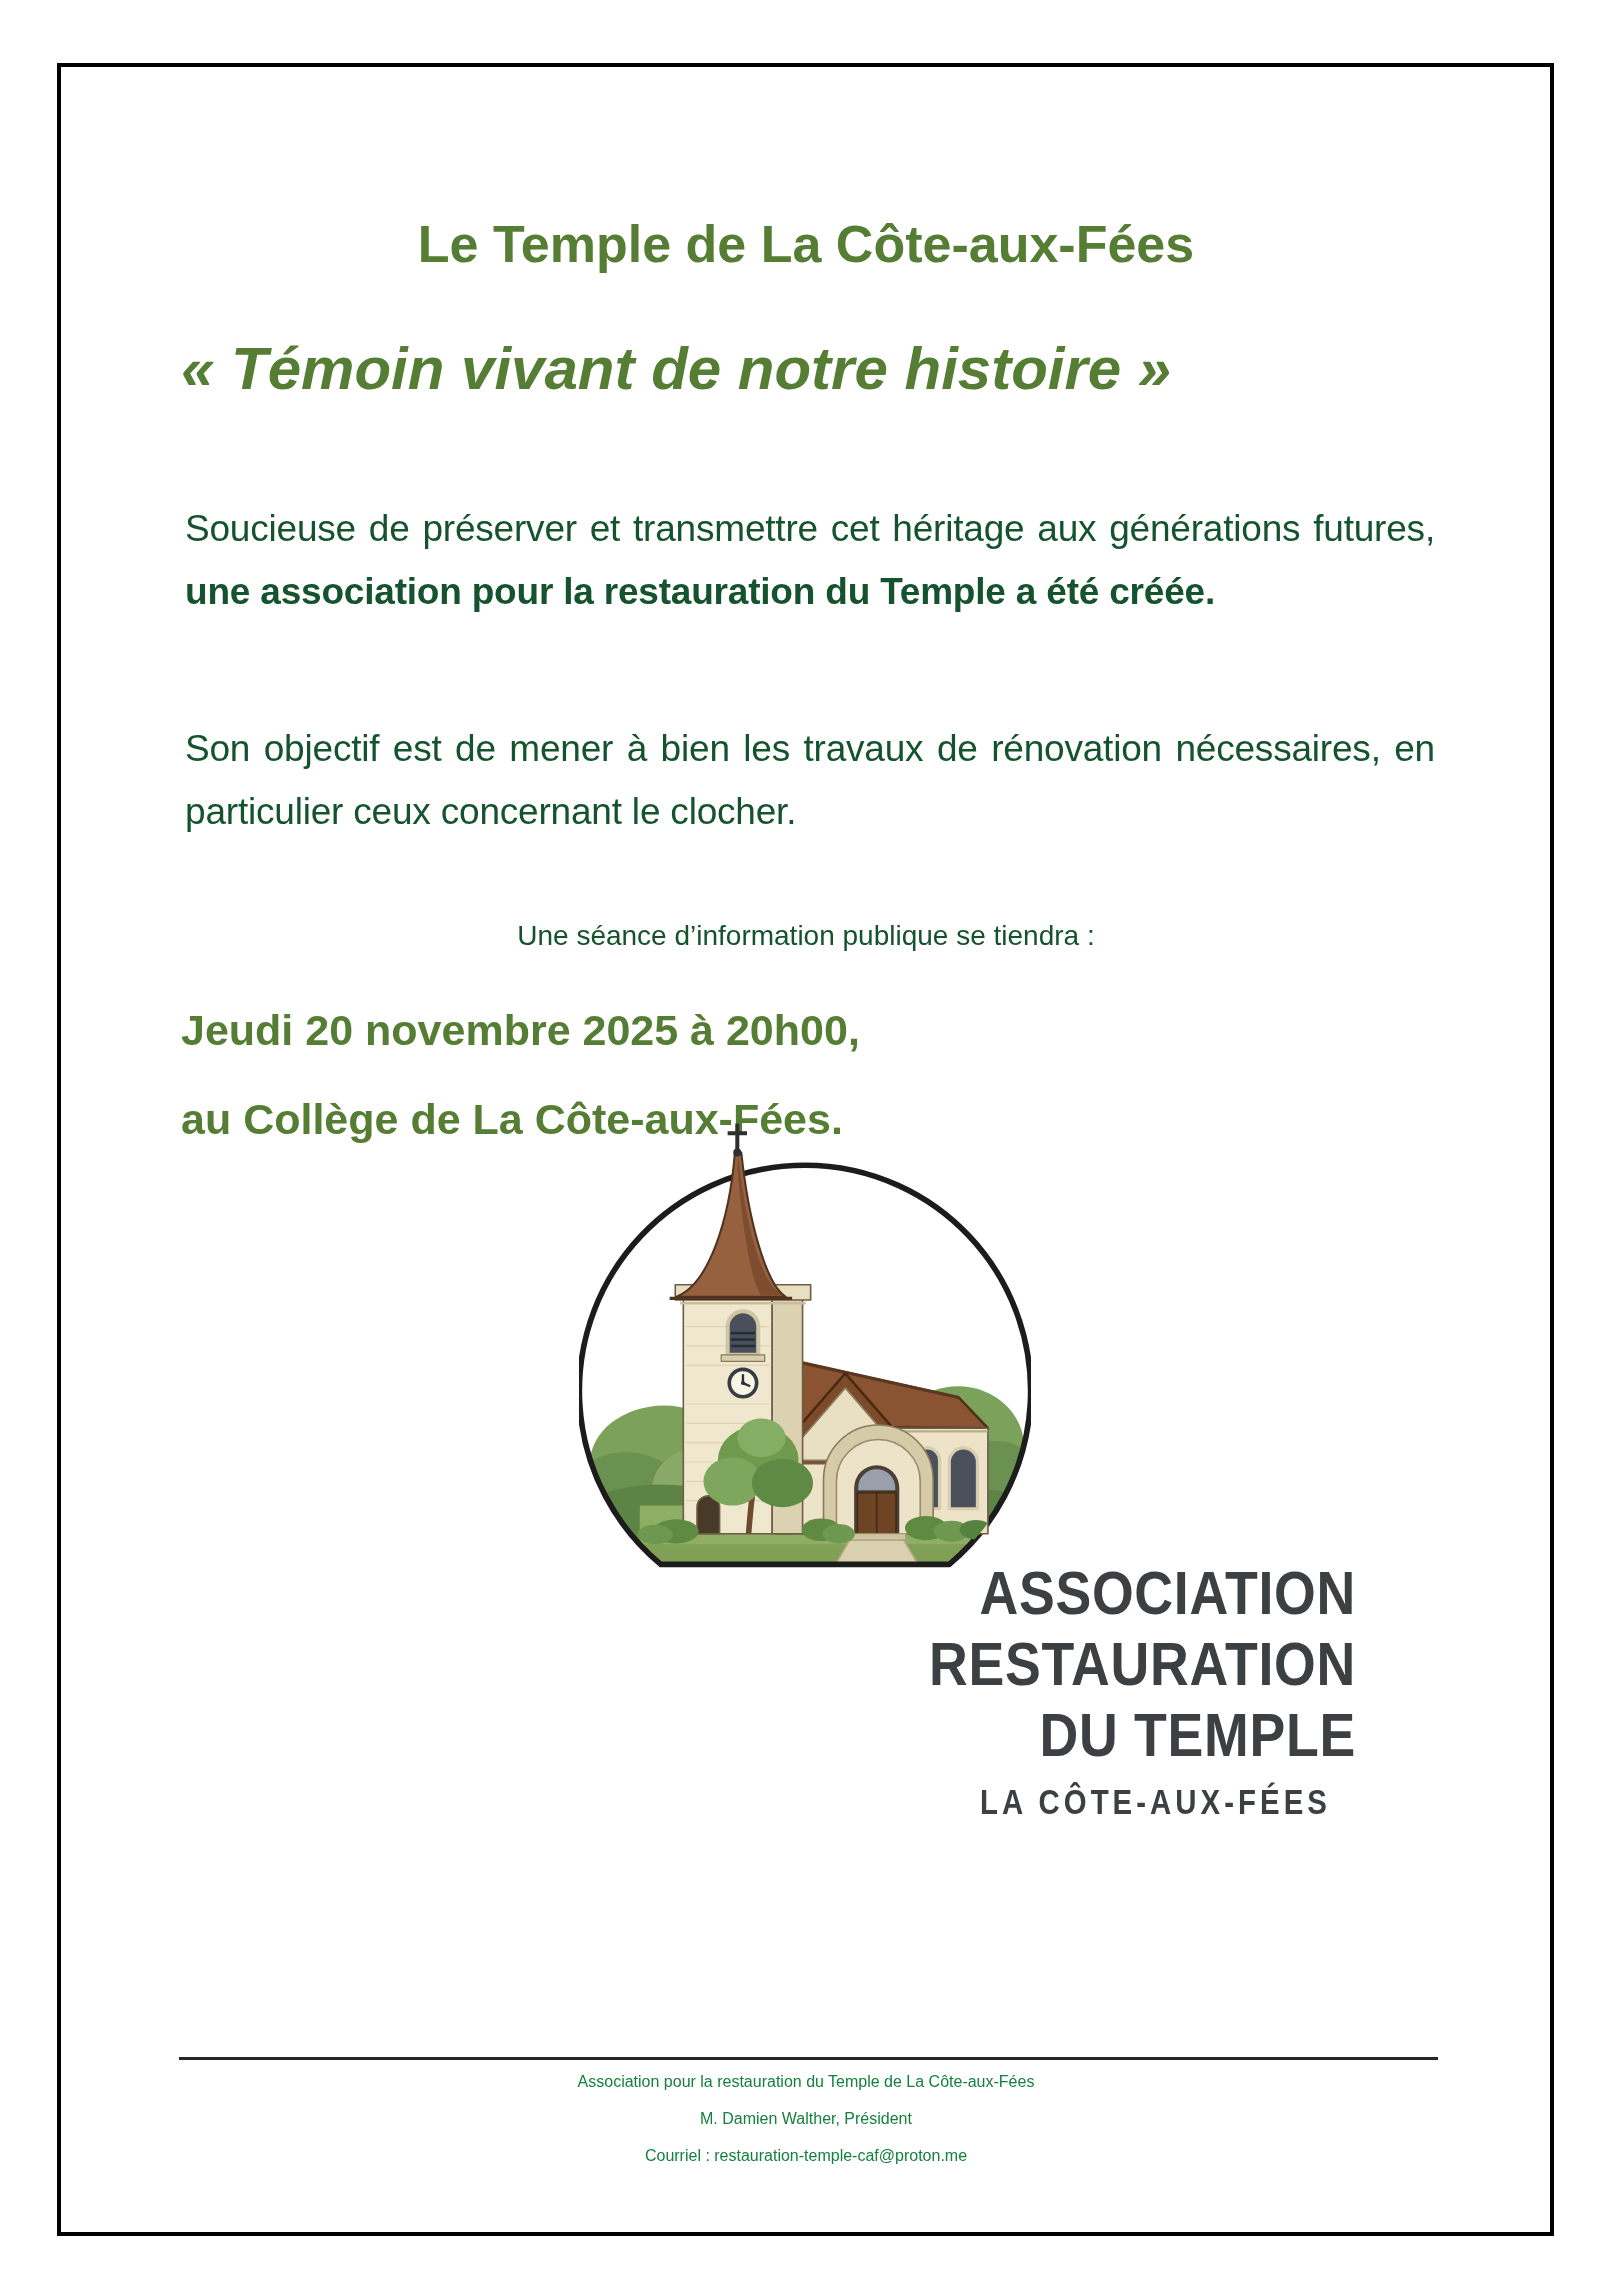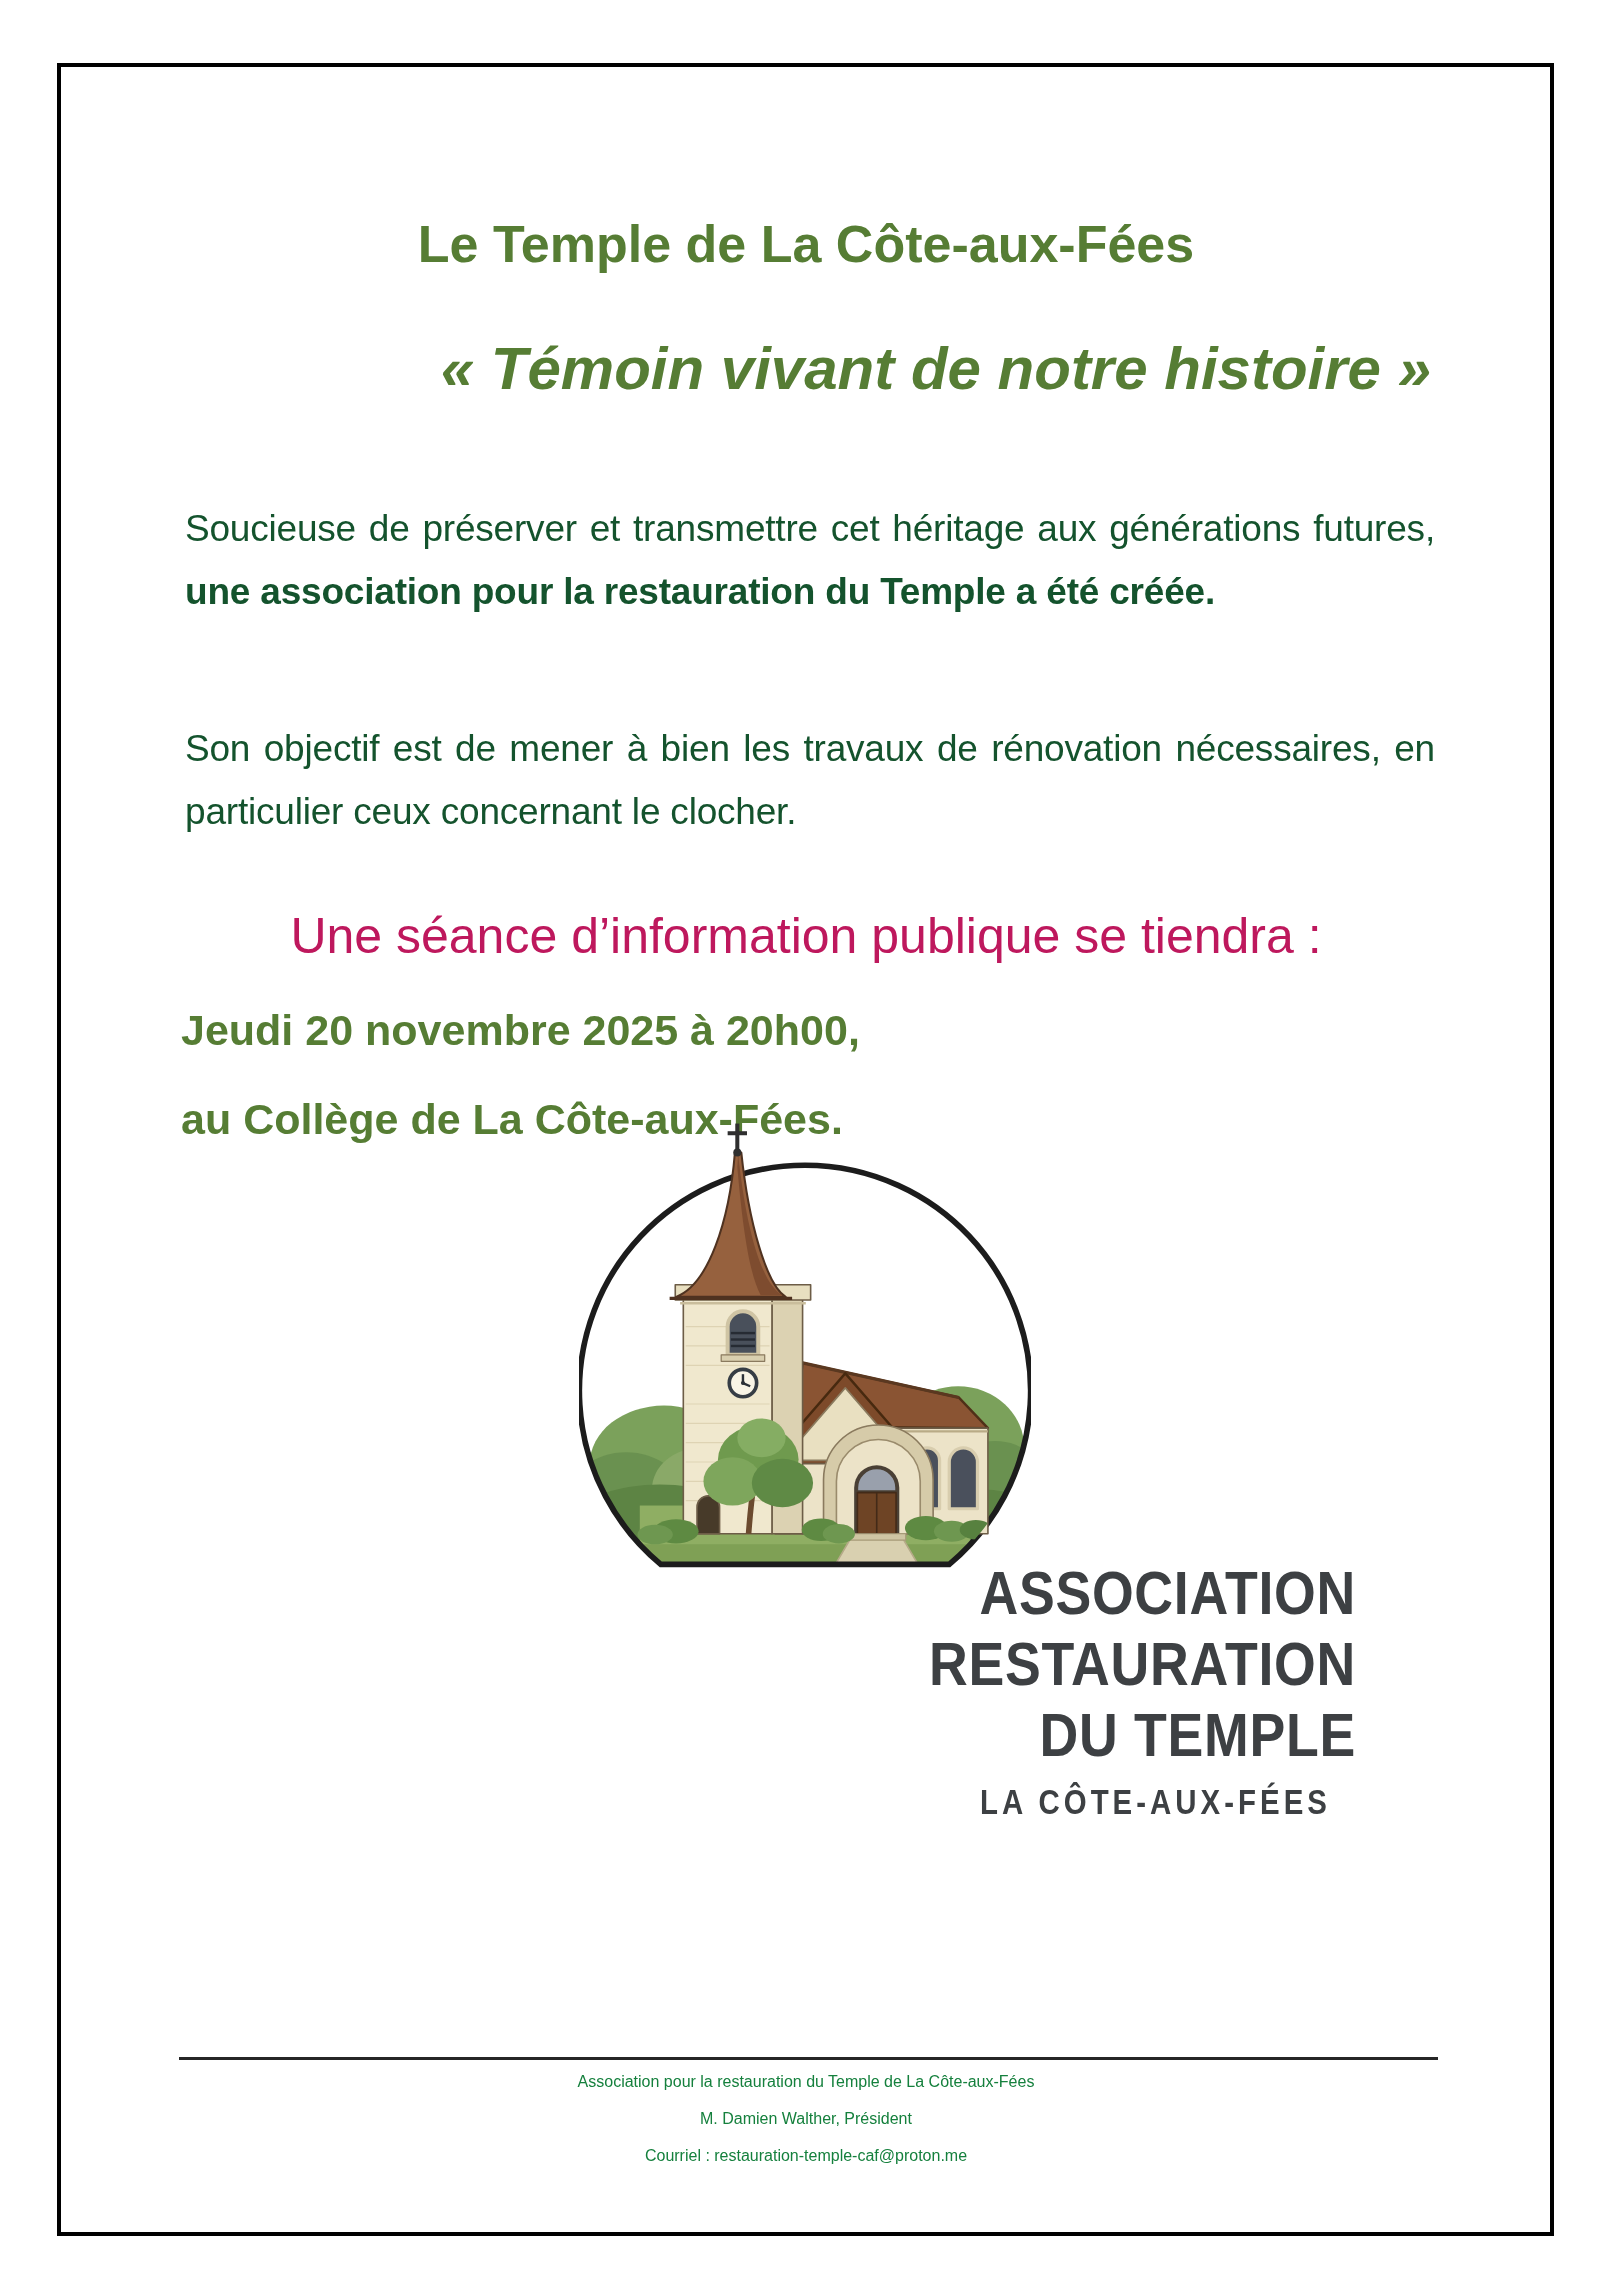--- a/index.html
+++ b/index.html
@@ -1,25 +1,25 @@
 <!DOCTYPE html>
 <html style="font-size:13px"><head>
 <meta charset="utf-8">
 <title>Flyer</title>
 <style>
   html,body{margin:0;padding:0;background:#ffffff;}
   body{width:1613px;height:2295px;position:relative;font-family:"Liberation Sans",sans-serif;color:#1a1a1a;}
   .frame{position:absolute;left:57px;top:63px;width:1497px;height:2173px;border:4px solid #000;box-sizing:border-box;background:#fff;}
   .col{position:absolute;left:120px;width:1250px;}
   .title{top:148px;font-size:52px;line-height:1.12;font-weight:700;color:#567d34;text-align:center;margin:0;}
-  .subtitle{top:268px;font-size:60px;line-height:1.12;font-weight:700;font-style:italic;color:#567d34;text-align:right;margin:0;}
+  .subtitle{top:268px;font-size:60px;line-height:1.12;font-weight:700;font-style:italic;color:#567d34;text-align:left;margin:0;}
   .body-par{font-size:37px;line-height:63px;letter-spacing:-0.2px;text-align:justify;text-align-last:left;margin:4px;color:#14532d;}
   .p1{top:426px;}
   .p2{top:646px;}
-  .announce{top:845px;font-size:50px;line-height:48px;text-align:center;margin:0;color:#be185d;}
+  .announce{top:845px;font-size:28px;line-height:48px;text-align:center;margin:0;color:#14532d;}
   .green-line{font-size:43px;line-height:52px;font-weight:700;color:#567d34;text-align:left;margin:0;}
   .date-line{top:937px;}
   .loc-line{top:1026px;}
   .logo-svg{position:absolute;top:1034px;left:518px;width:452px;height:469px;}
   .logo-text{top:1491px;text-align:right;}
   .logo-line{font-size:61px;line-height:71px;font-weight:700;color:#3d4043;letter-spacing:0.8px;transform:scaleX(.88);transform-origin:50% 50%;}
   .logo-line-small{font-size:35px;line-height:40px;font-weight:700;color:#3d4043;letter-spacing:4.8px;transform:scaleX(.84);transform-origin:50% 50%;margin-top:11.3px;}
   .history{top:1753px;font-size:37px;line-height:63px;font-style:italic;letter-spacing:-0.2px;text-align:justify;text-align-last:left;margin:0;color:#1a1a1a;}
   .footer-rule{position:absolute;top:1990px;left:118px;width:1259px;height:3.2px;background:#262626;}
   .footer-text{top:1996px;text-align:center;}

